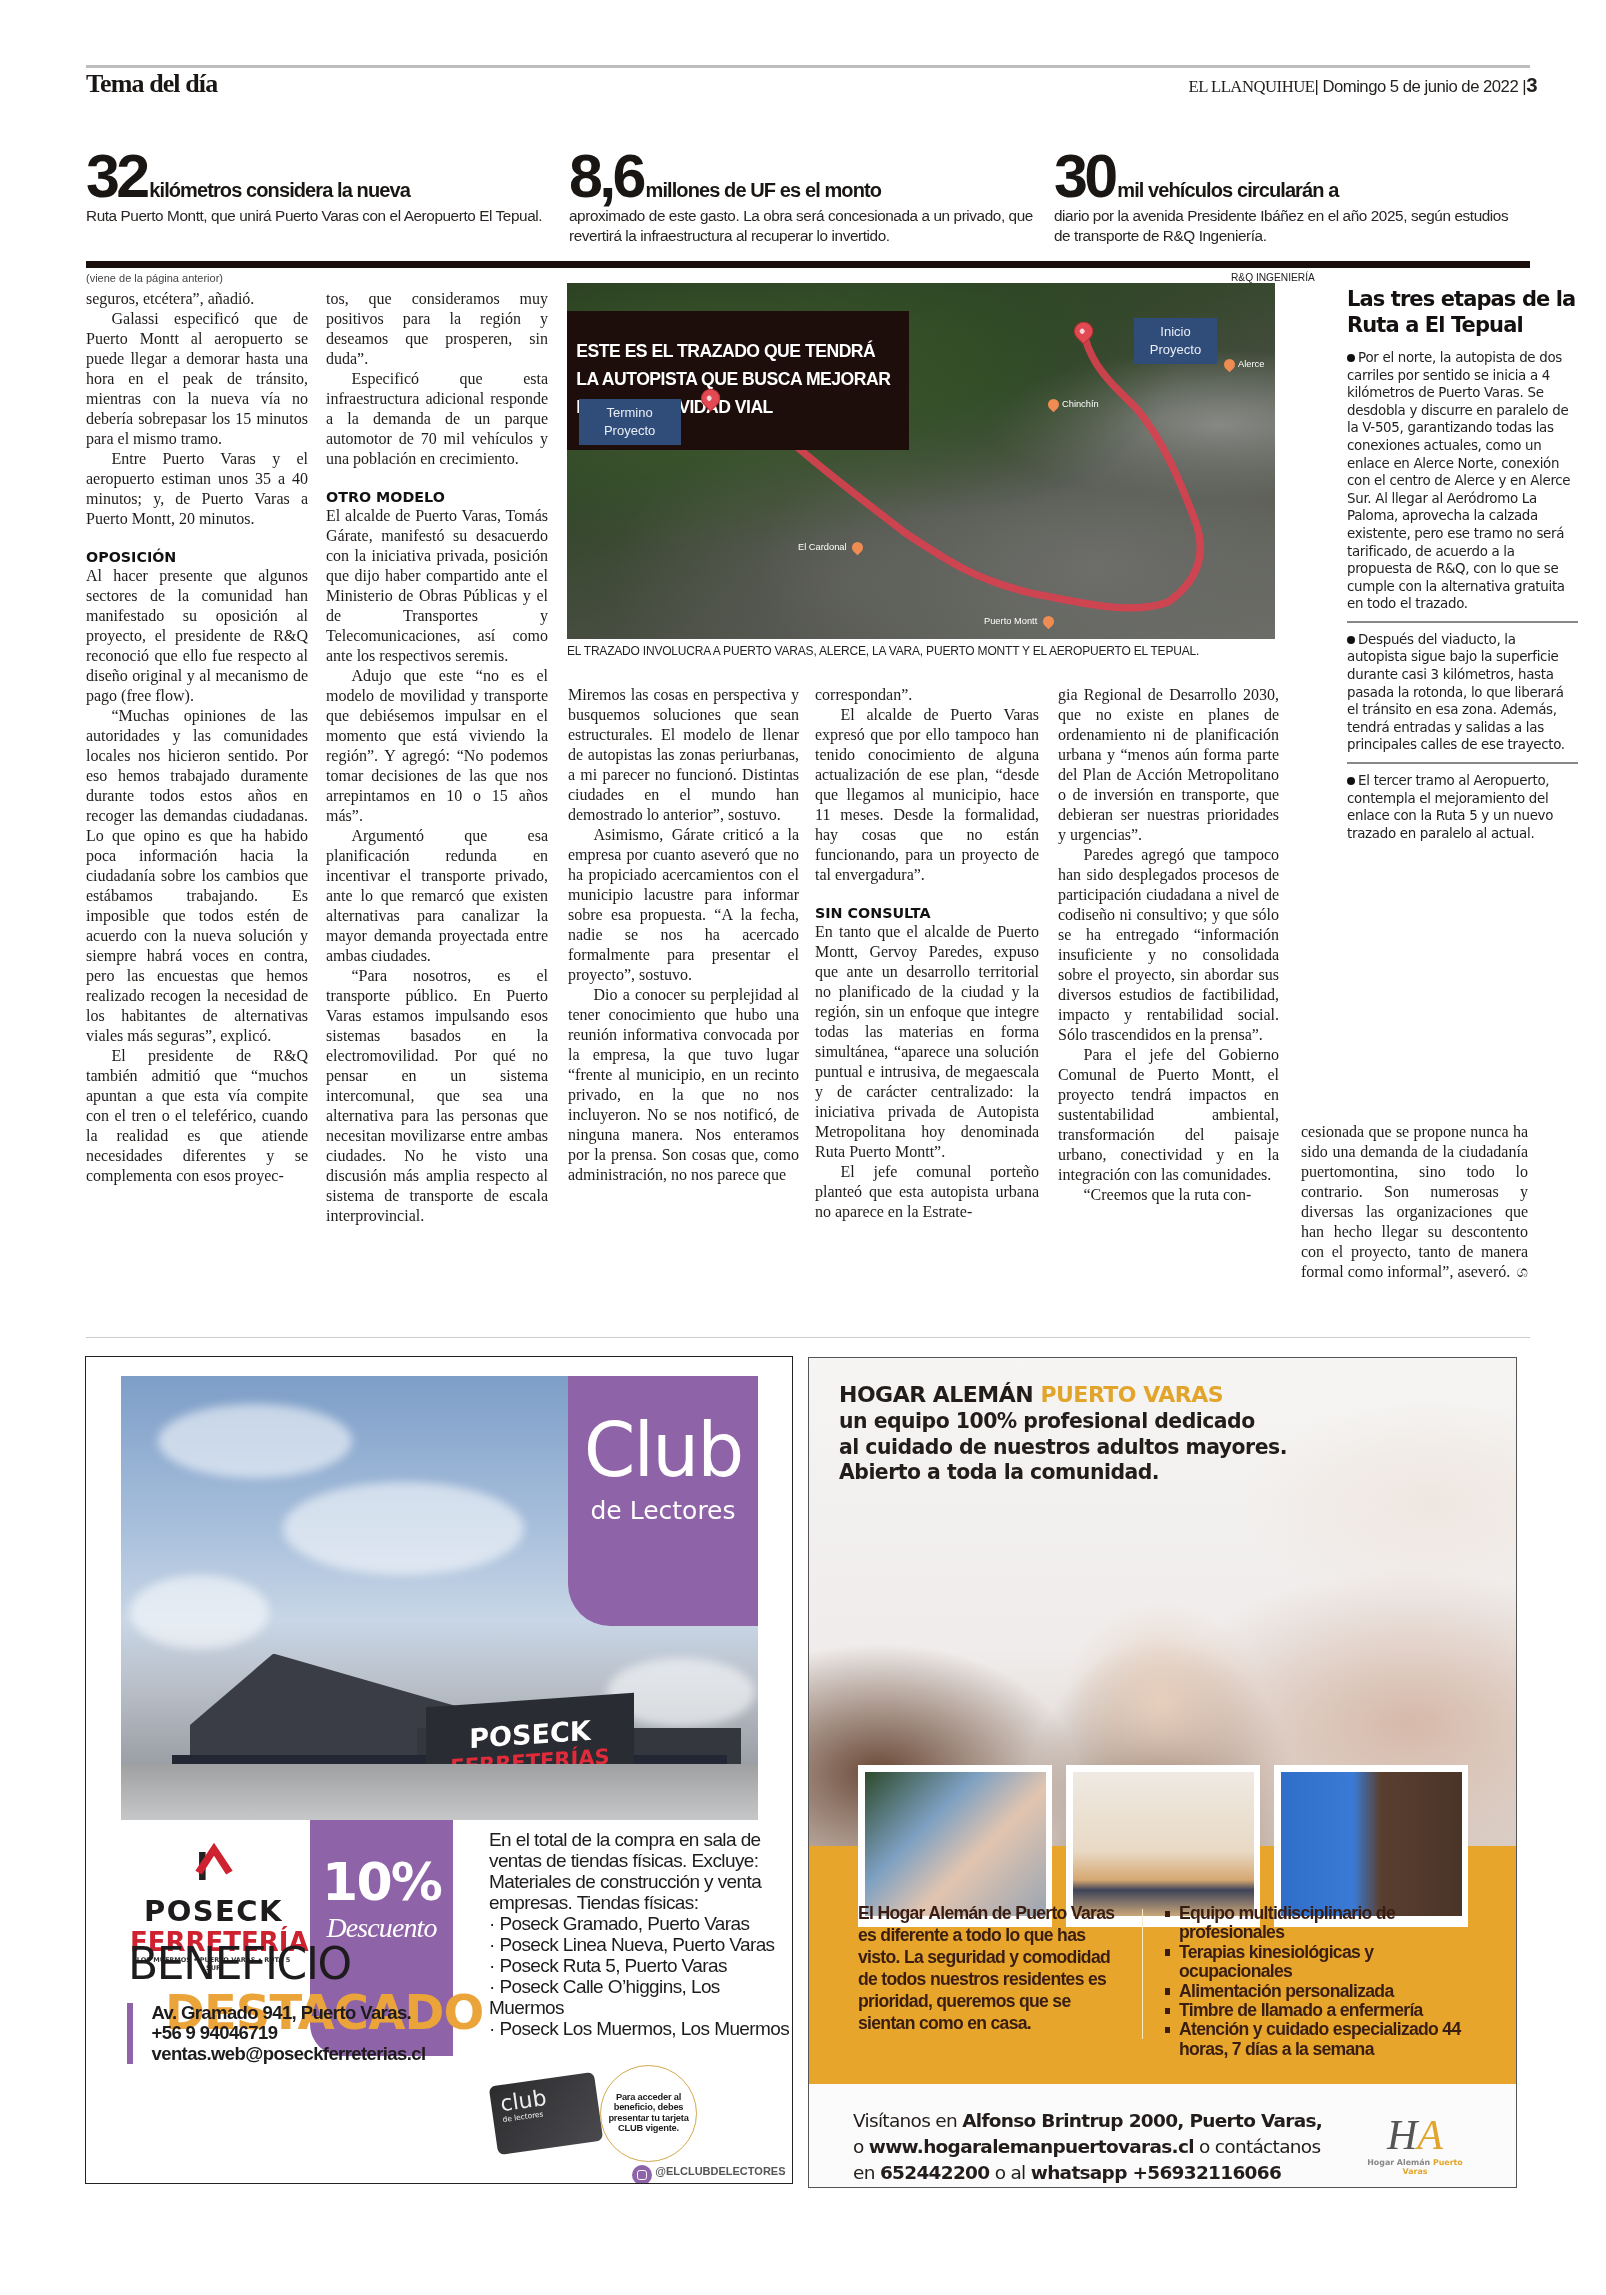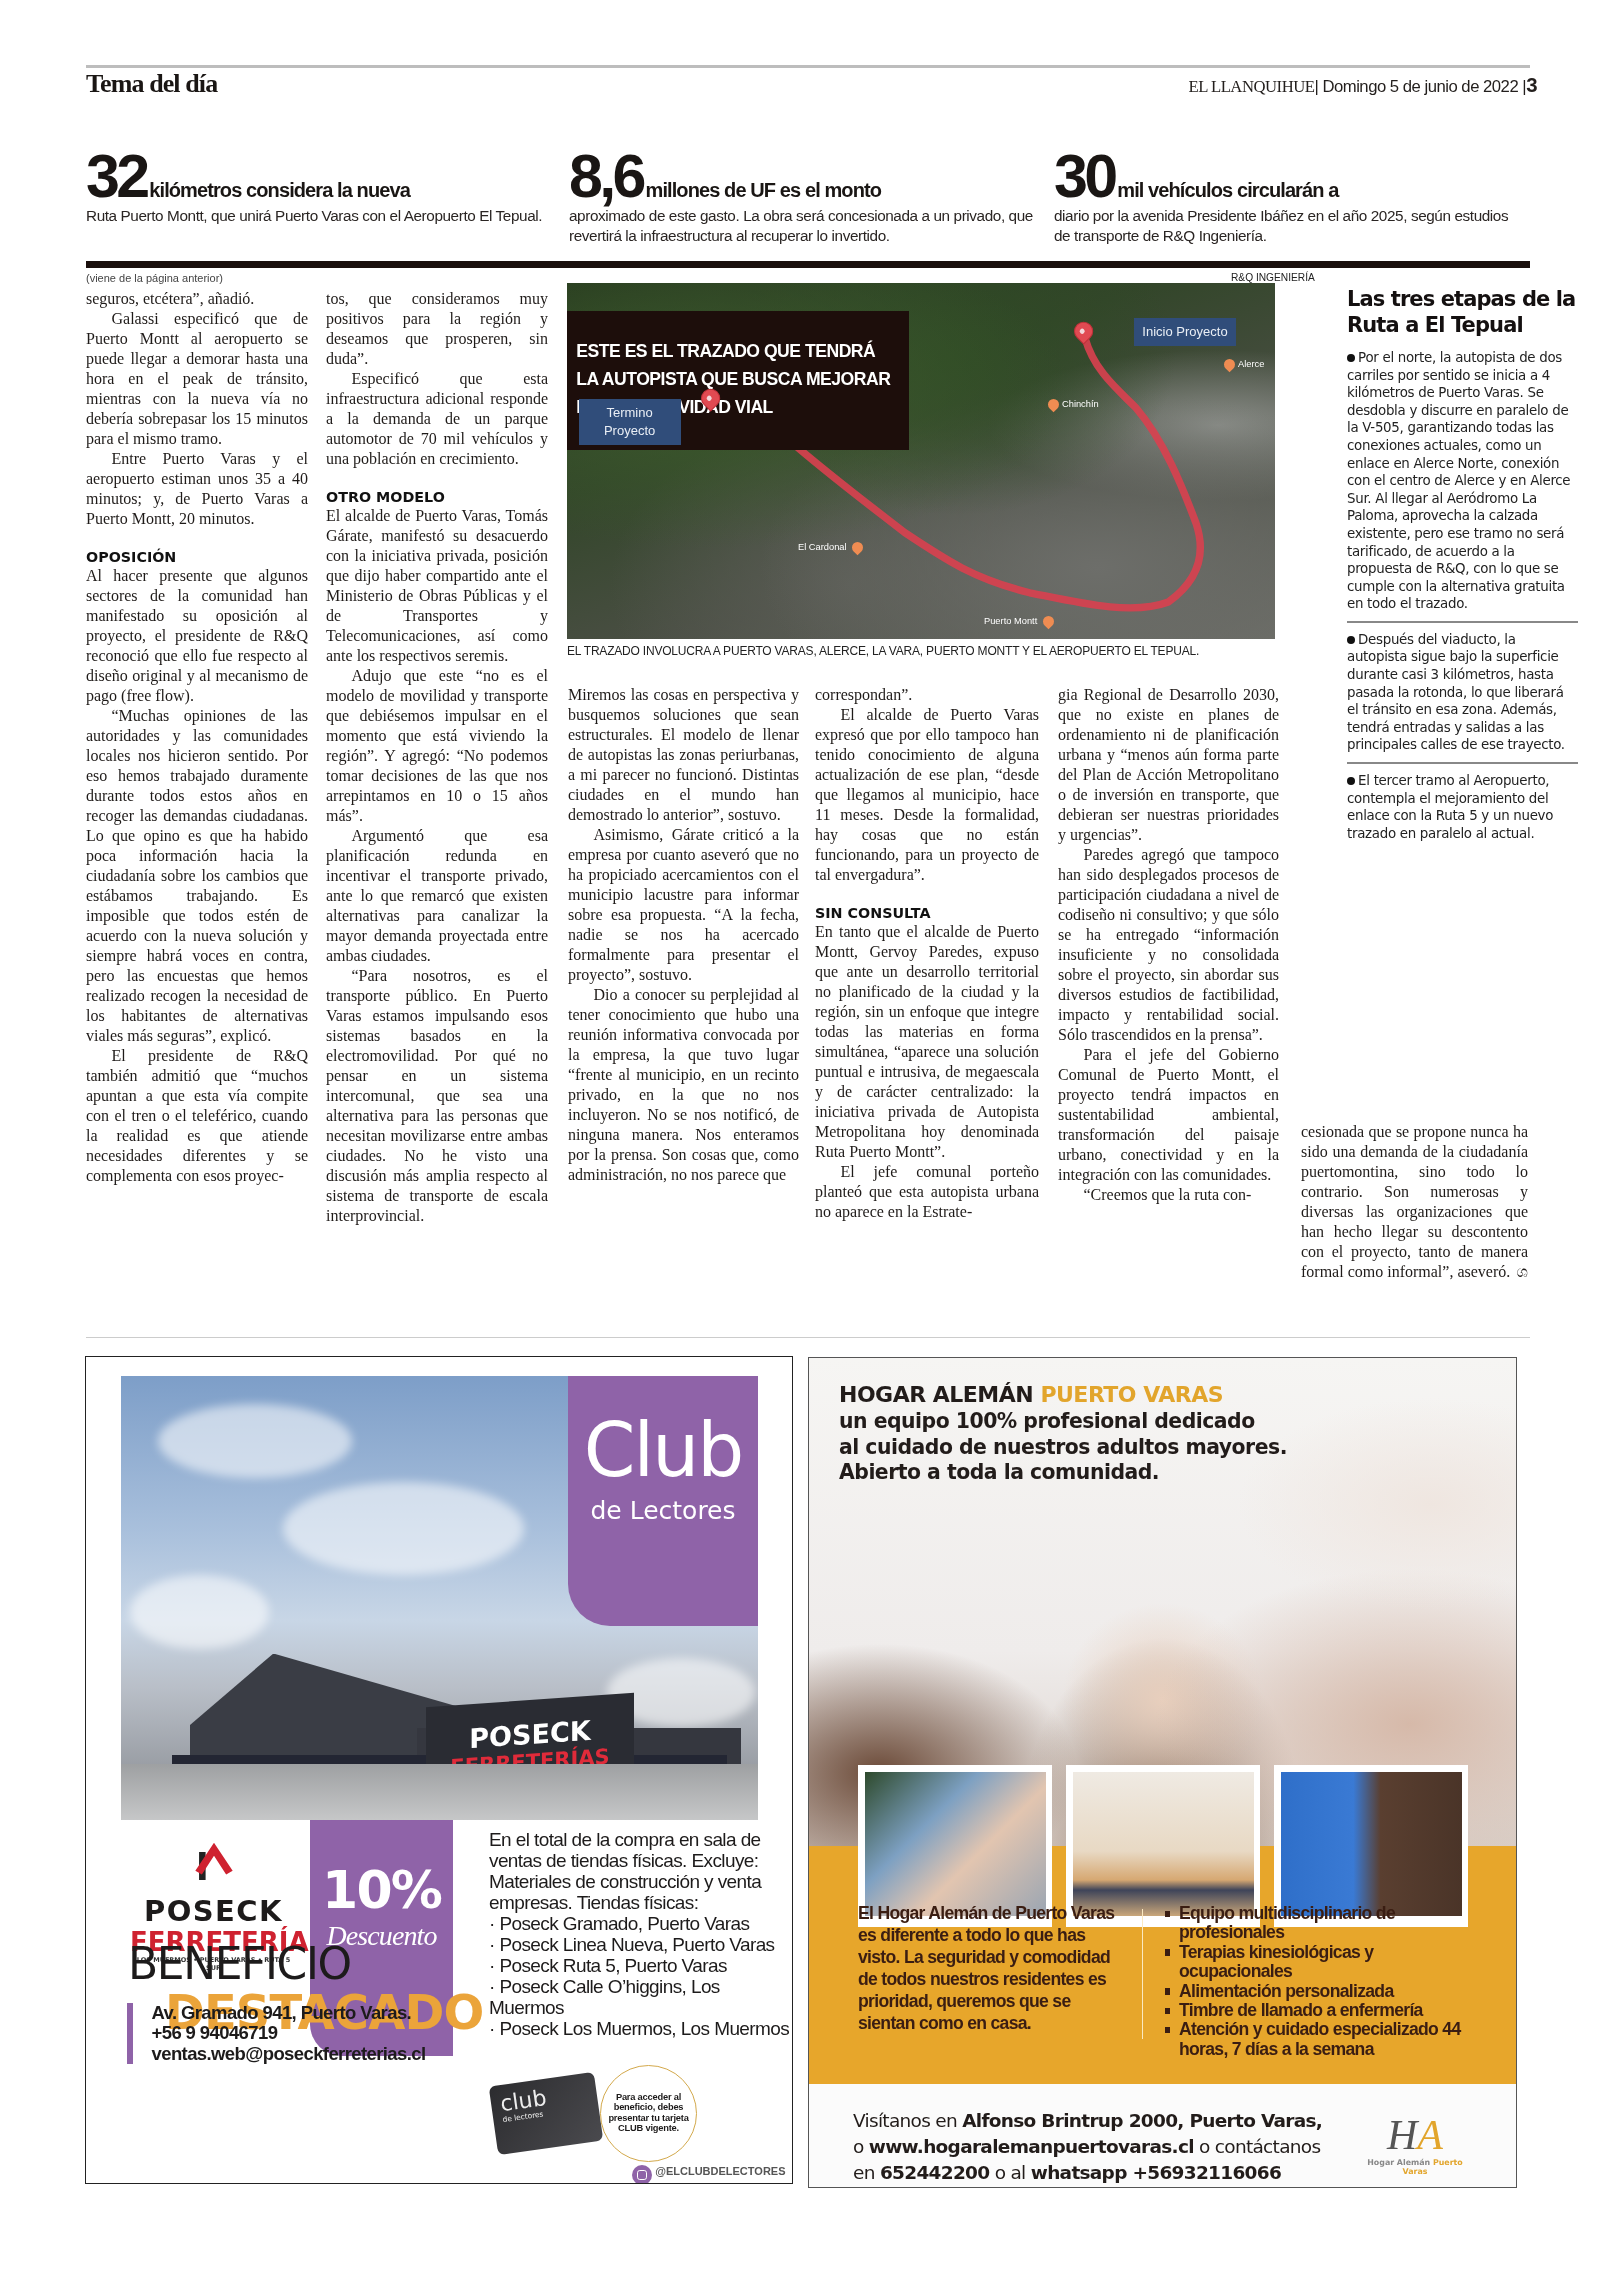--- a/index.html
+++ b/index.html
@@ -66,21 +66,21 @@
   .club-badge .c1 { font-family: "DejaVu Sans", sans-serif; font-size: 74px; line-height: 93px; margin-top: 28px; letter-spacing: -1.9px; }
   .club-badge .c2 { font-family: "DejaVu Sans", sans-serif; font-size: 25px; line-height: 28px; }
   .roof { position: absolute; background: #3a3d45; }
   .sign { left: 305px; top: 324px; width: 208px; height: 120px; background: #2a2c33; transform: skewY(-4deg); color: #fff; text-align: center; font-family: "DejaVu Sans", sans-serif; }
   .sign .s1 { font-weight: bold; font-size: 27px; padding-top: 18.5px; }
   .sign .s2 { font-weight: bold; font-size: 21px; color: #e02b3a; }
   .sign .s3 { font-size: 8.3px; }
   .gravel { left: 0; bottom: 0; width: 100%; height: 56px; background: linear-gradient(180deg, #9ea0a2, #c6c7c8); }
 
   .discount { left: 224px; top: 463px; width: 143px; height: 236px; background: #8f63a8; border-bottom-left-radius: 32px; color: #fff; text-align: center; }
-  .discount .pct { font-family: "DejaVu Sans", sans-serif; font-weight: bold; font-size: 52px; line-height: 60px; margin-top: 40px; letter-spacing: -1.9px; }
+  .discount .pct { font-family: "DejaVu Sans", sans-serif; font-weight: bold; font-size: 52px; line-height: 60px; margin-top: 32px; letter-spacing: -1.9px; }
   .discount .lbl { font-family: "Liberation Serif", serif; font-style: italic; font-size: 28px; letter-spacing: -0.9px; }
   .poseck-logo { left: 44px; top: 481px; width: 167px; text-align: center; }
   .poseck-logo .roofmark { width: 56px; height: 56px; margin: 0 auto; position: relative; }
   .poseck-logo .p1 { font-family: "DejaVu Sans", sans-serif; font-weight: bold; font-size: 29px; color: #1d1b1b; letter-spacing: 1.4px; }
   .poseck-logo .p2 { font-family: "DejaVu Sans", sans-serif; font-weight: bold; font-size: 26px; color: #cf2230; letter-spacing: 0px; line-height: 28px; }
   .poseck-logo .p3 { font-family: "DejaVu Sans", sans-serif; font-weight: bold; font-size: 6.5px; color: #333; }
   .beneficio { left: 42px; top: 583px; font-family: "DejaVu Sans", sans-serif; font-size: 44px; color: #1d1b1b; line-height: 48px; letter-spacing: -1.4px; }
   .destacado { left: 79px; top: 627px; font-family: "DejaVu Sans", sans-serif; font-weight: bold; font-size: 48px; color: #eba43a; letter-spacing: -0.9px; }
   .ad1-text { left: 386px; top: 472px; width: 310px; font-family: "Liberation Sans", sans-serif; font-size: 19px; line-height: 15px; color: #1d1b1b; letter-spacing: -0.6px; transform: scaleY(1); margin-left: 17px; }
   .ad1-text .ln { line-height: 14.3px; margin-bottom: 0; }
@@ -168,21 +168,21 @@
   <p class="ind">“Para nosotros, es el transporte público. En Puerto Varas estamos impulsando esos sistemas basados en la electromovilidad. Por qué no pensar en un sistema intercomunal, que sea una alternativa para las personas que necesitan movilizarse entre ambas ciudades. No he visto una discusión más amplia respecto al sistema de transporte de escala interprovincial.</p>
 </div>
 
 <div class="abs credit">R&amp;Q INGENIERÍA</div>
 <div class="abs map">
   <svg width="708" height="356" viewBox="0 0 1530 770">
     <path d="M1120 120 C1140 190, 1190 230, 1230 270 C1290 340, 1330 440, 1360 520 C1380 580, 1370 640, 1300 690 C1220 720, 1100 690, 1000 670 C880 640, 820 600, 730 540 C640 470, 560 410, 480 340 C440 310, 380 300, 300 300" fill="none" stroke="#d9404f" stroke-width="16" stroke-linecap="round" opacity="0.9"></path>
   </svg>
   <div class="abs map-title">ESTE ES EL TRAZADO QUE TENDRÁ LA AUTOPISTA QUE BUSCA MEJORAR LA CONECTIVIDAD VIAL</div>
   <div class="abs pin" style="left:507px; top:39px;"></div>
-  <div class="abs map-label" style="left:567px; top:35px; width:102px;">Inicio Proyecto</div>
+  <div class="abs map-label" style="left:567px; top:35px; width:83px;">Inicio Proyecto</div>
   <div class="abs pin" style="left:134px; top:106px;"></div>
   <div class="abs map-label" style="left:11.6px; top:116px; width:102px;">Termino Proyecto</div>
   <div class="abs opin" style="left:481px; top:116px;"></div>
   <div class="abs town" style="left:495px; top:116px;">Chinchín</div>
   <div class="abs opin" style="left:285px; top:259px;"></div>
   <div class="abs town" style="left:231px; top:259px;">El Cardonal</div>
   <div class="abs opin" style="left:476px; top:333px;"></div>
   <div class="abs town" style="left:417px; top:333px;">Puerto Montt</div>
   <div class="abs opin" style="left:657px; top:76px;"></div>
   <div class="abs town" style="left:671px; top:76px;">Alerce</div>

